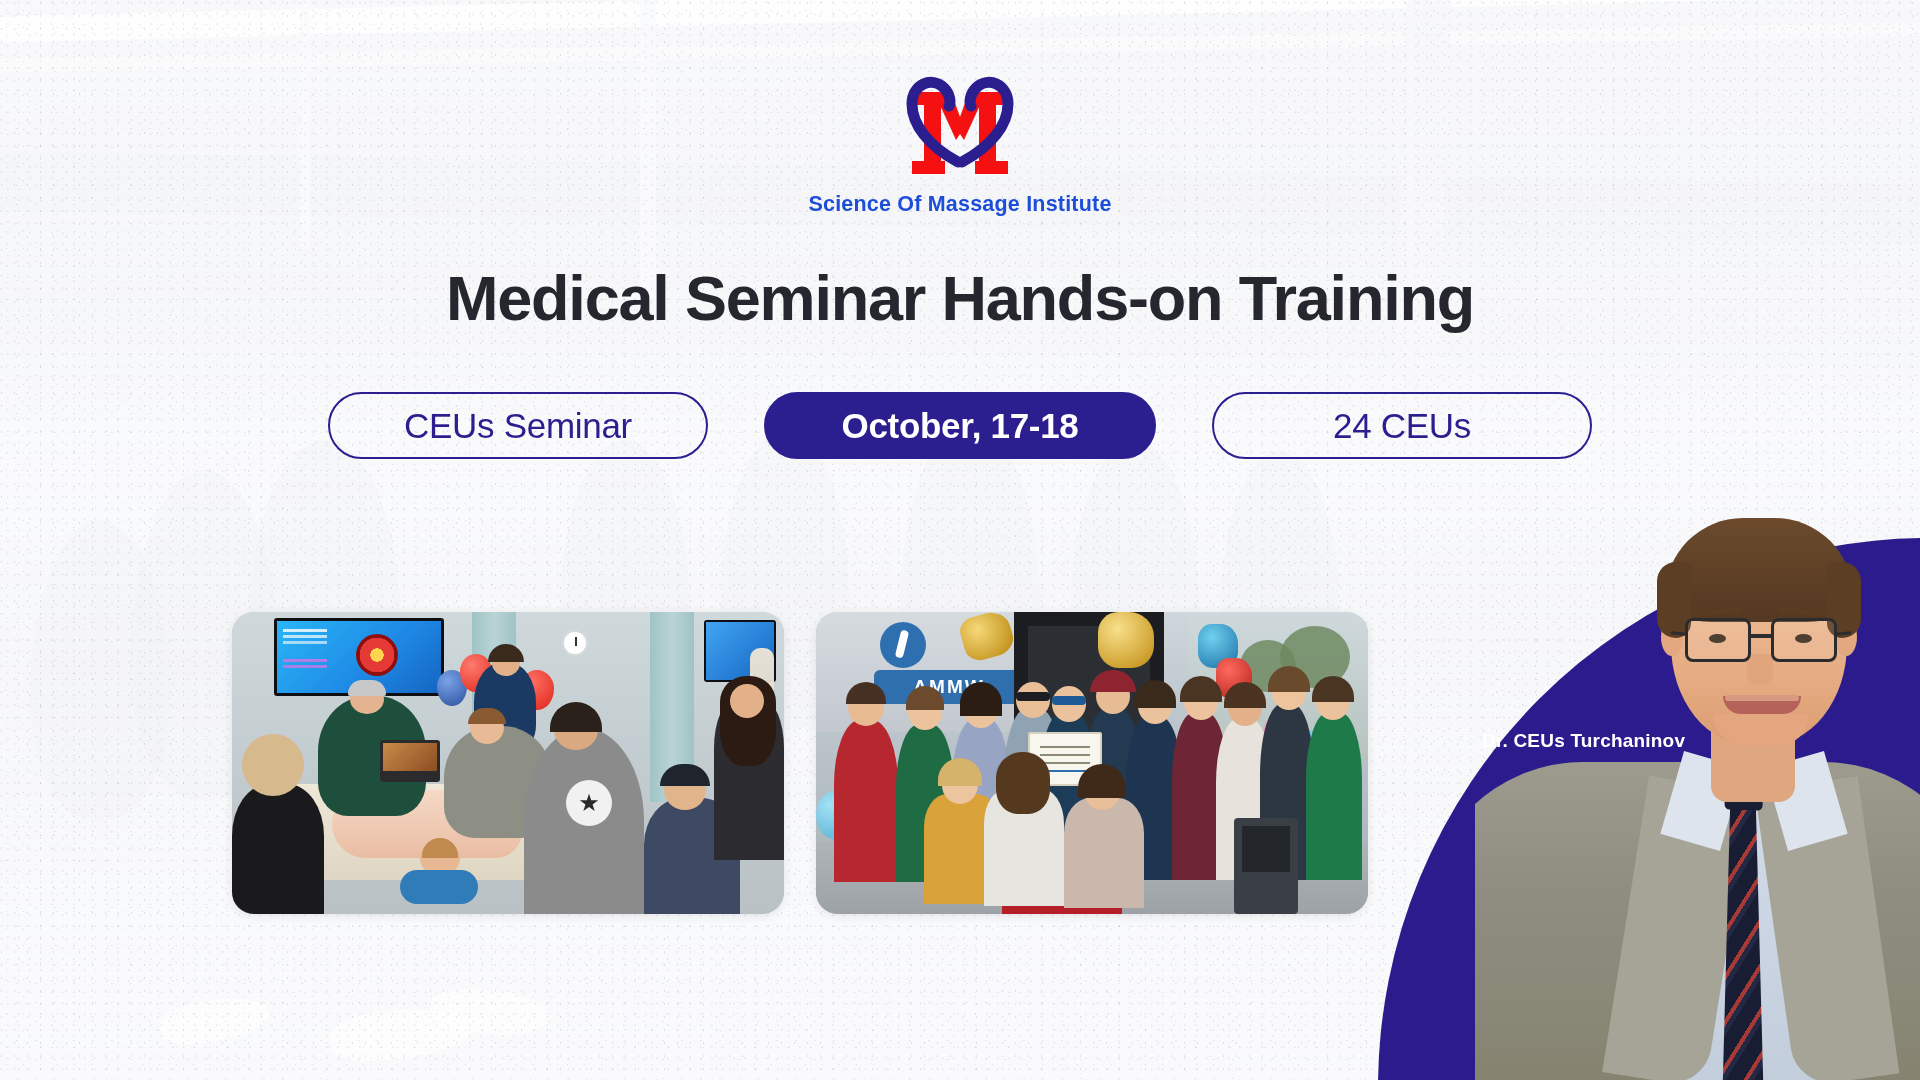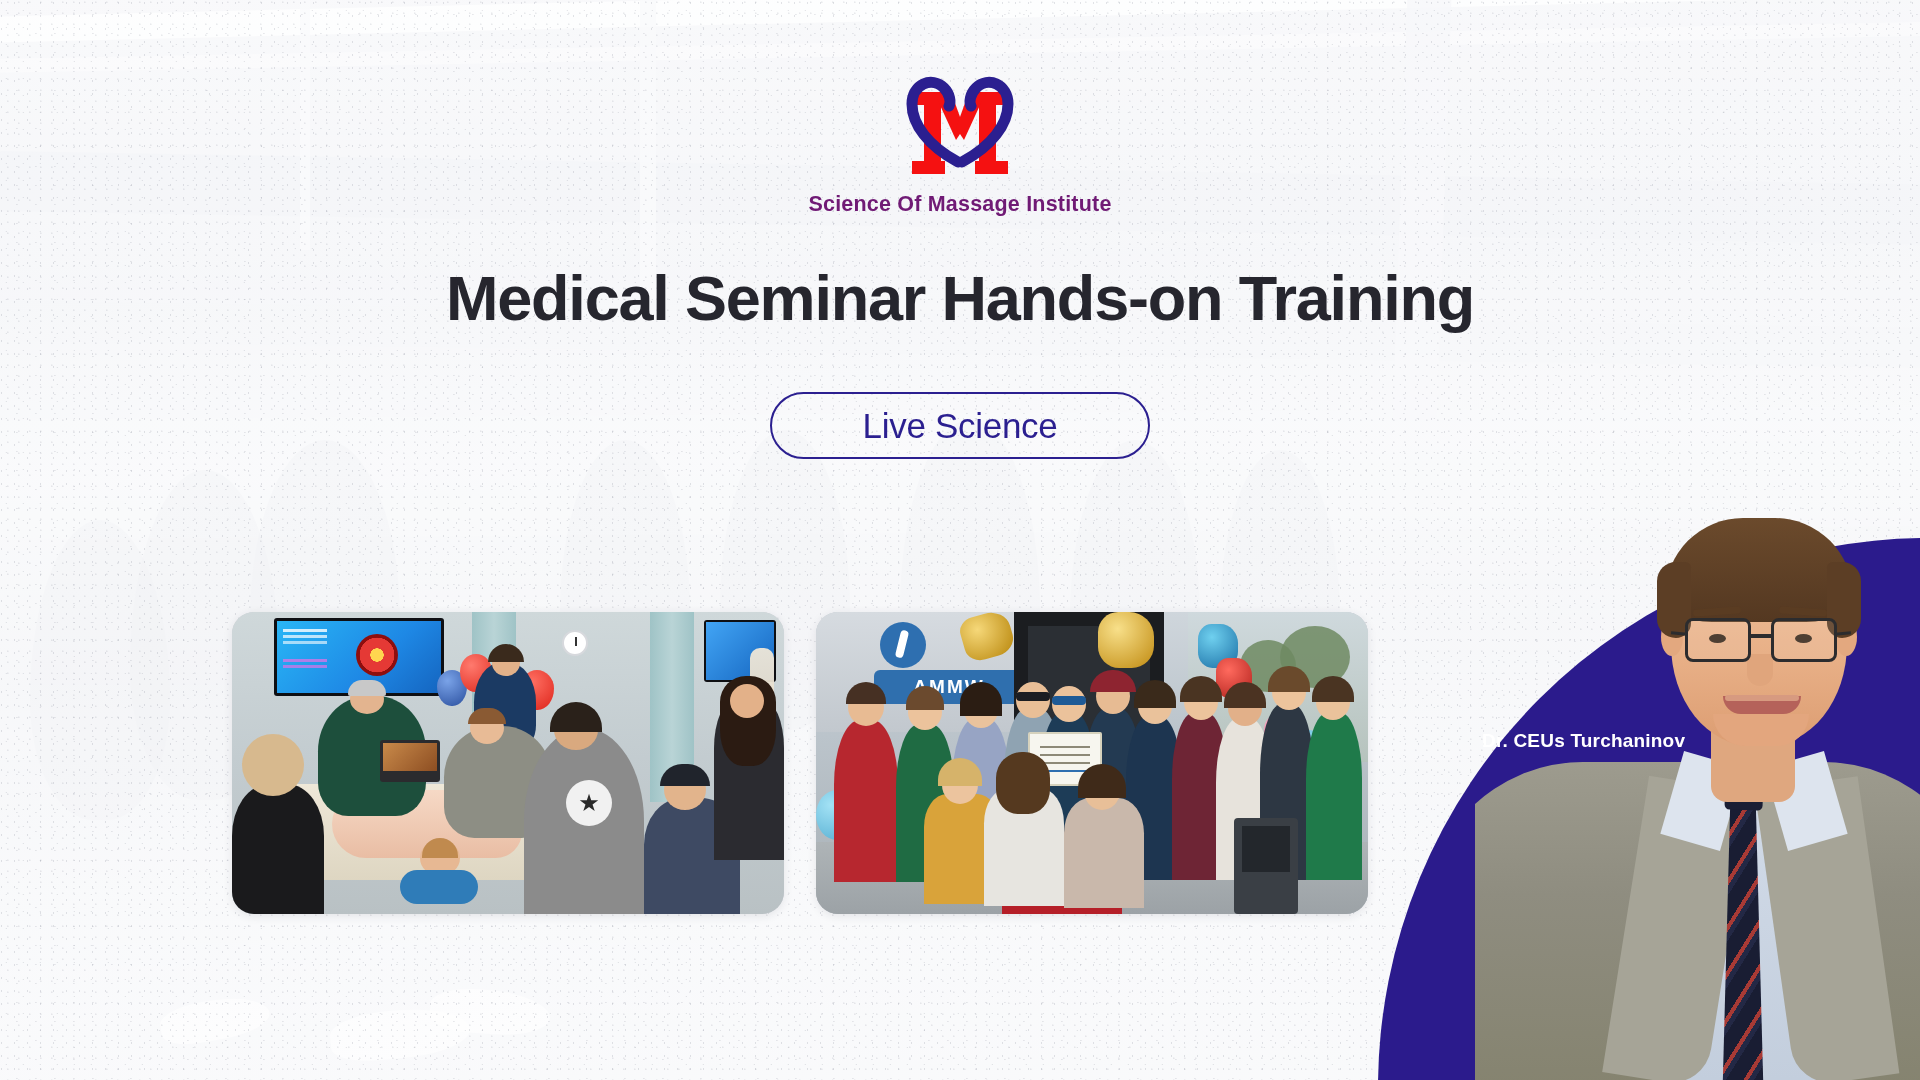--- a/index.html
+++ b/index.html
@@ -59,21 +59,21 @@
       radial-gradient(circle at 89% 77%, rgba(90,95,115,.28) 0.5px, transparent 0.9px);
     background-size: 13px 13px, 17px 17px, 11px 11px, 19px 19px;
   }
 
   
   .logo-block { position:absolute; left:0; right:0; top:62px; text-align:center; }
   .logo-mark { width:132px; height:118px; display:inline-block; }
   .logo-text {
     display:block; margin-top:8px;
     font-size:21.5px; font-weight:bold; letter-spacing:.2px;
-    color:#701a75;
+    color:#1d4ed8;
   }
 
   
   .title {
     position:absolute; left:0; right:0; top:262px; text-align:center;
     font-size:63px; font-weight:bold; letter-spacing:-1.2px;
     color:#26262e;
     font-stretch:condensed;
     transform:scaleX(1.0);
   }
@@ -320,21 +320,23 @@
         <path d="M80,38 c-3,-3 -6,-2 -7,2 c-1,4 1,7 4,7 c3,0 5,-4 3,-9 z"></path>
       </g>
     </svg>
   </span>
   <span class="logo-text">Science Of Massage Institute</span>
 </div>
 
 <h1 class="title">Medical Seminar Hands-on Training</h1>
 
 <div class="pill-row">
-  <div class="pill outline pill-live">Live Science</div>
+  <div class="pill outline pill-live">CEUs Seminar</div>
+  <div class="pill filled pill-date">October, 17-18</div>
+  <div class="pill outline pill-ceus">24 CEUs</div>
 </div>
 
 <div class="photos">
 
   <div class="card">
     <div class="card-inner">
       <div class="ph-wall"></div>
       <div class="ph-curtain pc1"></div>
       <div class="ph-curtain pc2"></div>
       <div class="ph-screen">

